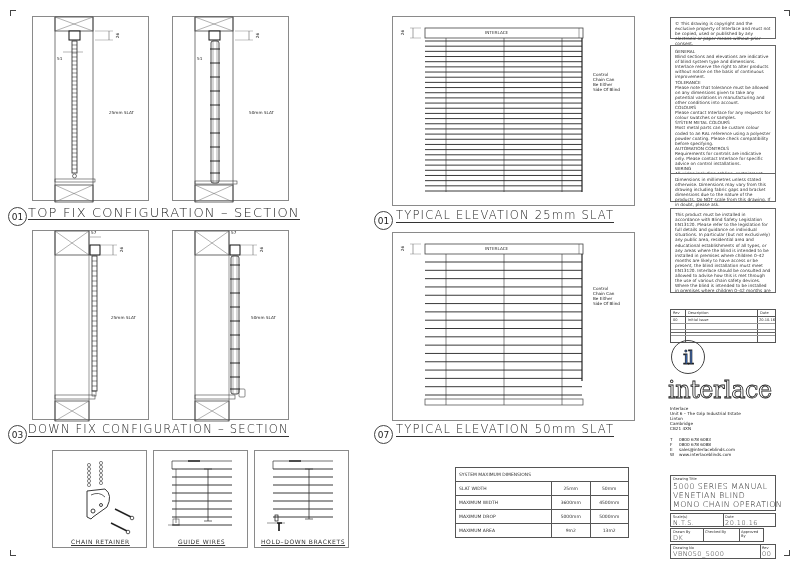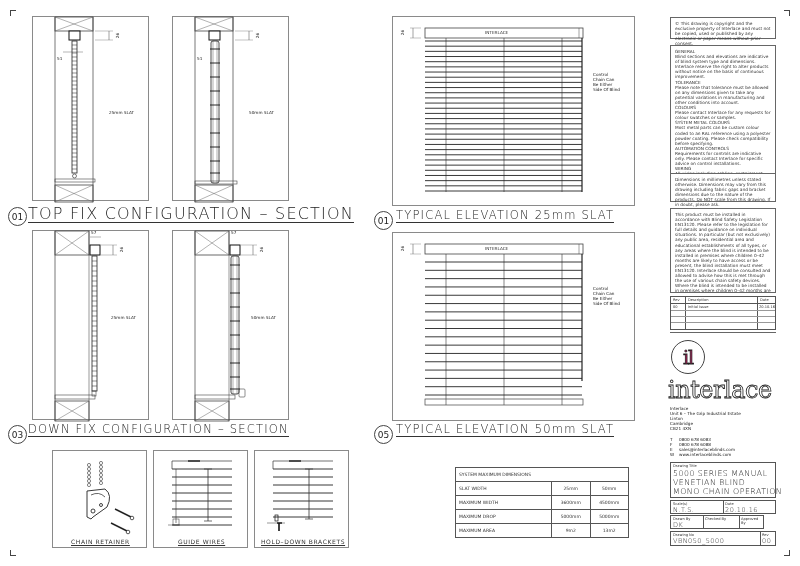--- a/index.html
+++ b/index.html
@@ -8,21 +8,21 @@
   .abs { position: absolute; }
   .frame { position: absolute; border: 1px solid #8a8a8a; background: #fff; }
   .corner { position: absolute; width: 6px; height: 6px; border-color: #444; border-style: solid; border-width: 0; }
   .title-line { position: absolute; font-family: "DejaVu Sans", sans-serif; font-weight: 300; color: #222;
     letter-spacing: 1.2px; border-bottom: 1px solid #333; white-space: nowrap; line-height: 1; }
   .circle-num { position: absolute; width: 19px; height: 19px; border: 1px solid #444; border-radius: 50%;
     font-size: 9px; display: flex; align-items: center; justify-content: center; color: #222; background:#fff; }
   .tiny { font-size: 4.2px; line-height: 5px; color: #222; }
   .note-box { position: absolute; border: 1px solid #666; padding: 3px 4px; background: #fff; }
   .note-box p { font-size: 4.3px; line-height: 5.1px; color: #333; }
-  .tb-box { position: absolute; border: 1px solid #555; background:#fff; }
+  .tb-box { position: absolute; border: 1px solid #555; background:#fff;margin-top:13px; }
   .tb-lbl { position: absolute; font-size: 3.6px; color: #333; }
   .tb-val { position: absolute; color: #222; font-weight: 300; letter-spacing: 0.5px; white-space: nowrap; }
   table.dims { position: absolute; border-collapse: collapse; font-size: 4.5px; color: #333; }
   table.dims td { border: 1px solid #555; height: 14px; padding: 0 3px; }
   .detail-label { position: absolute; font-size: 6px; letter-spacing: 0.6px; text-decoration: underline; color: #333; white-space: nowrap; }
   svg { position: absolute; overflow: visible; }
 </style>
 </head>
 <body>
 
@@ -119,21 +119,21 @@
     <rect x="22" y="168" width="38" height="17" fill="none" stroke="#444" stroke-width="0.8"></rect>
     <line x1="22" y1="168" x2="60" y2="185" stroke="#666" stroke-width="0.5"></line>
     <line x1="22" y1="185" x2="60" y2="168" stroke="#666" stroke-width="0.5"></line>
   </svg>
   <div class="abs tiny" style="left:24px;top:39px;">51</div>
   <div class="abs tiny" style="left:82px;top:16px;transform:rotate(-90deg);">26</div>
   <div class="abs tiny" style="left:76px;top:93px;">50mm SLAT</div>
 </div>
 
 <div class="circle-num" style="left:8px;top:207px;">01</div>
-<div class="title-line" style="left:28px;top:206px;font-size:16px;">TOP FIX CONFIGURATION – SECTION</div>
+<div class="title-line" style="left:28px;top:206px;font-size:13px;">TOP FIX CONFIGURATION – SECTION</div>
 
 <div class="frame" style="left:32px;top:230px;width:117px;height:190px;">
   <svg width="117" height="190">
     <line x1="22" y1="0" x2="22" y2="190" stroke="#555" stroke-width="0.8"></line>
     <rect x="22" y="0" width="34" height="24" fill="none" stroke="#444" stroke-width="0.8"></rect>
     <line x1="22" y1="0" x2="56" y2="24" stroke="#666" stroke-width="0.5"></line>
     <line x1="22" y1="24" x2="56" y2="0" stroke="#666" stroke-width="0.5"></line>
     <line x1="56" y1="0" x2="56" y2="190" stroke="#555" stroke-width="0.6"></line>
     <rect x="57" y="14" width="10" height="10" fill="#fff" stroke="#111" stroke-width="1"></rect>
     <line x1="57" y1="6" x2="68" y2="6" stroke="#444" stroke-width="0.4"></line>
@@ -312,21 +312,21 @@
   <div class="abs" style="left:92px;top:13px;font-size:4.2px;color:#333;">INTERLACE</div>
   <div class="abs tiny" style="left:7px;top:13px;transform:rotate(-90deg);">26</div>
   <div class="abs tiny" style="left:200px;top:53px;width:40px;">
     <div>Control</div>
     <div>Chain Can</div>
     <div>Be Either</div>
     <div>Side Of Blind</div>
   </div>
 </div>
 
-<div class="circle-num" style="left:374px;top:425px;">05</div>
+<div class="circle-num" style="left:374px;top:425px;">07</div>
 <div class="title-line" style="left:396px;top:424px;font-size:11.5px;">TYPICAL ELEVATION 50mm SLAT</div>
 
 <div class="frame" style="left:52px;top:450px;width:95px;height:98px;">
   <svg width="95" height="98">
     <g fill="none" stroke="#333" stroke-width="0.6">
       <circle cx="36" cy="14" r="1.6"></circle>
         <circle cx="36" cy="18" r="1.6"></circle>
         <circle cx="36" cy="22" r="1.6"></circle>
         <circle cx="36" cy="26" r="1.6"></circle>
         <circle cx="36" cy="30" r="1.6"></circle>
@@ -467,21 +467,21 @@
   <span class="tb-lbl" style="left:2px;top:1px;">Rev</span>
   <span class="tb-lbl" style="left:17px;top:1px;">Description</span>
   <span class="tb-lbl" style="left:89px;top:1px;">Date</span>
   <span class="tb-lbl" style="left:2px;top:8px;">00</span>
   <span class="tb-lbl" style="left:17px;top:8px;">Initial Issue</span>
   <span class="tb-lbl" style="left:88px;top:8px;">20.10.16</span>
 </div>
 
 <div class="abs" style="left:670px;top:332px;width:106px;height:1px;background:#666;"></div>
 <div class="abs" style="left:671px;top:340px;width:34px;height:34px;border:1px solid #444;border-radius:50%;display:flex;align-items:center;justify-content:center;">
-  <span style="font-family:'DejaVu Serif',serif;font-size:19px;color:#be185d;-webkit-text-stroke:0.8px #222;letter-spacing:-1px;">il</span>
+  <span style="font-family:'DejaVu Serif',serif;font-size:19px;color:#3b82f6;-webkit-text-stroke:0.8px #222;letter-spacing:-1px;">il</span>
 </div>
 <div class="abs" style="left:668px;top:378px;font-family:'DejaVu Serif',serif;font-size:24px;color:#fff;-webkit-text-stroke:0.8px #222;letter-spacing:-0.5px;line-height:1;">interlace</div>
 
 <div class="abs" style="left:670px;top:406px;width:106px;">
   <div class="tiny">Interlace</div>
   <div class="tiny">Unit 6 – The Grip Industrial Estate</div>
   <div class="tiny">Linton</div>
   <div class="tiny">Cambridge</div>
   <div class="tiny">CB21 4XN</div>
 </div>

